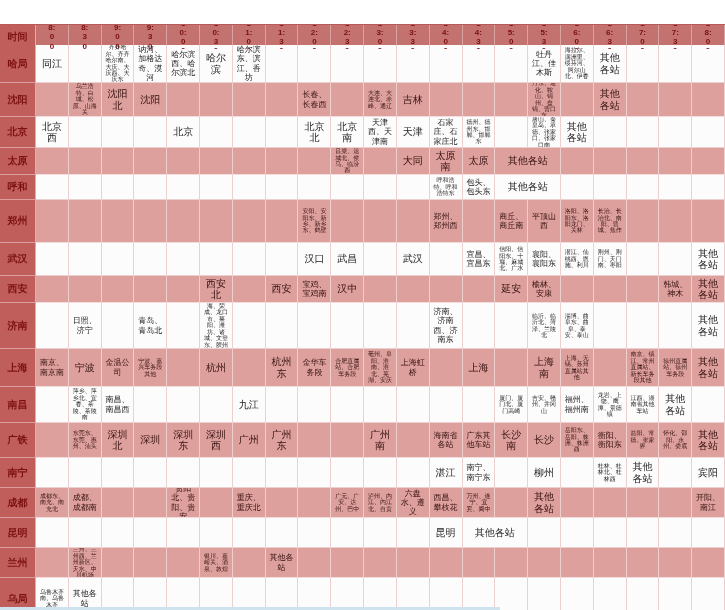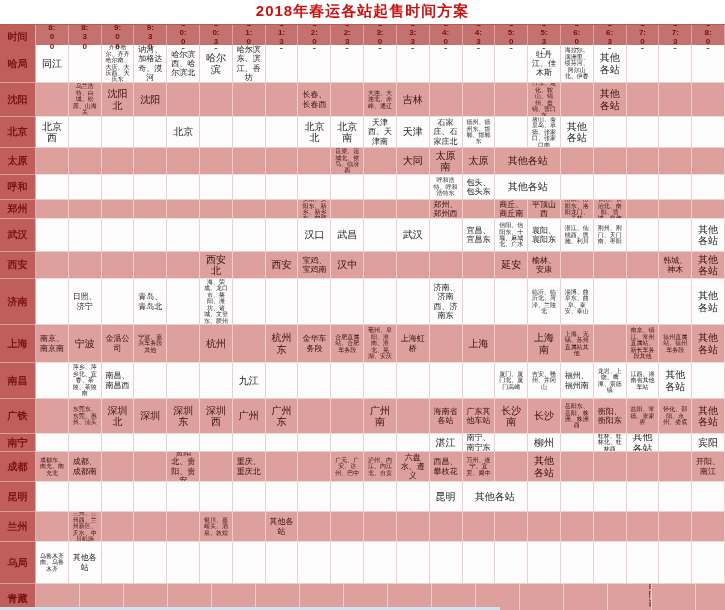--- a/index.html
+++ b/index.html
@@ -30,21 +30,20 @@
   .z-s{font-size:6px;line-height:1.08;}
   .watermark{position:absolute;right:6px;bottom:8px;font-size:21px;font-weight:700;
              color:#ffffff;letter-spacing:1px;
              text-shadow:0 1px 3px rgba(120,20,20,.55),0 0 2px rgba(120,20,20,.5);}
   .photo-edge{position:absolute;left:0;bottom:0;width:500px;height:3px;background:#cfe3ee;}
 </style>
 </head>
 <body>
 
 <div class="page">
-  <div class="title">2018年春运各站起售时间方案</div>
   <div class="table">
       <div class="row hdr">
         <div class="labelcell">时间</div>
         <div class="cell">8:00</div>
         <div class="cell">8:30</div>
         <div class="cell">9:00</div>
         <div class="cell">9:30</div>
         <div class="cell">10:00</div>
         <div class="cell">10:30</div>
         <div class="cell">11:00</div>
@@ -174,21 +173,21 @@
         <div class="cell"></div>
         <div class="cell z-s">呼和浩特、呼和浩特东</div>
         <div class="cell z-m">包头、包头东</div>
         <div class="cell z-n" style="grid-column: span 2;">其他各站</div>
         <div class="cell"></div>
         <div class="cell"></div>
         <div class="cell"></div>
         <div class="cell"></div>
         <div class="cell"></div>
       </div>
-      <div class="row pink" style="height: 19px;">
+      <div class="row pink" style="height: 43px;">
         <div class="labelcell">郑州</div>
         <div class="cell"></div>
         <div class="cell"></div>
         <div class="cell"></div>
         <div class="cell"></div>
         <div class="cell"></div>
         <div class="cell"></div>
         <div class="cell"></div>
         <div class="cell"></div>
         <div class="cell z-s">安阳、安阳东、新乡、新乡东、鹤壁</div>
@@ -342,21 +341,21 @@
         <div class="cell z-m">海南省各站</div>
         <div class="cell z-m">广东其他车站</div>
         <div class="cell z-n">长沙南</div>
         <div class="cell z-n">长沙</div>
         <div class="cell z-s">岳阳东、岳阳、株洲、株洲西</div>
         <div class="cell z-m">衡阳、衡阳东</div>
         <div class="cell z-s">益阳、常德、张家界</div>
         <div class="cell z-s">怀化、邵阳、永州、娄底</div>
         <div class="cell z-n">其他各站</div>
       </div>
-      <div class="row white" style="height: 18px;">
+      <div class="row white" style="height: 30px;">
         <div class="labelcell">南宁</div>
         <div class="cell"></div>
         <div class="cell"></div>
         <div class="cell"></div>
         <div class="cell"></div>
         <div class="cell"></div>
         <div class="cell"></div>
         <div class="cell"></div>
         <div class="cell"></div>
         <div class="cell"></div>

